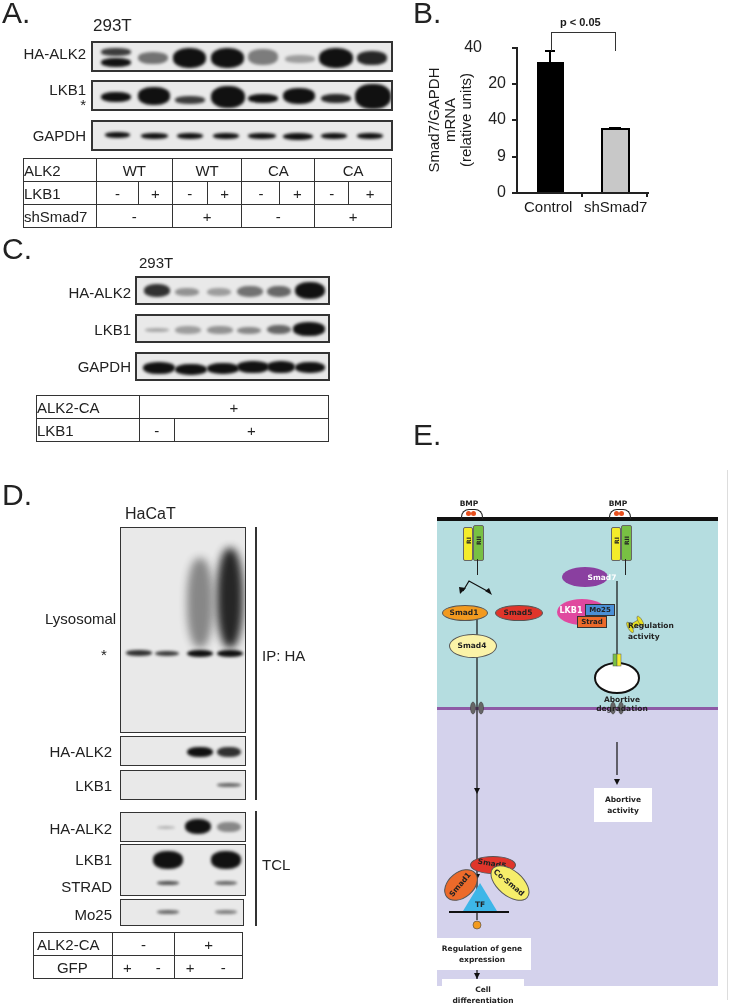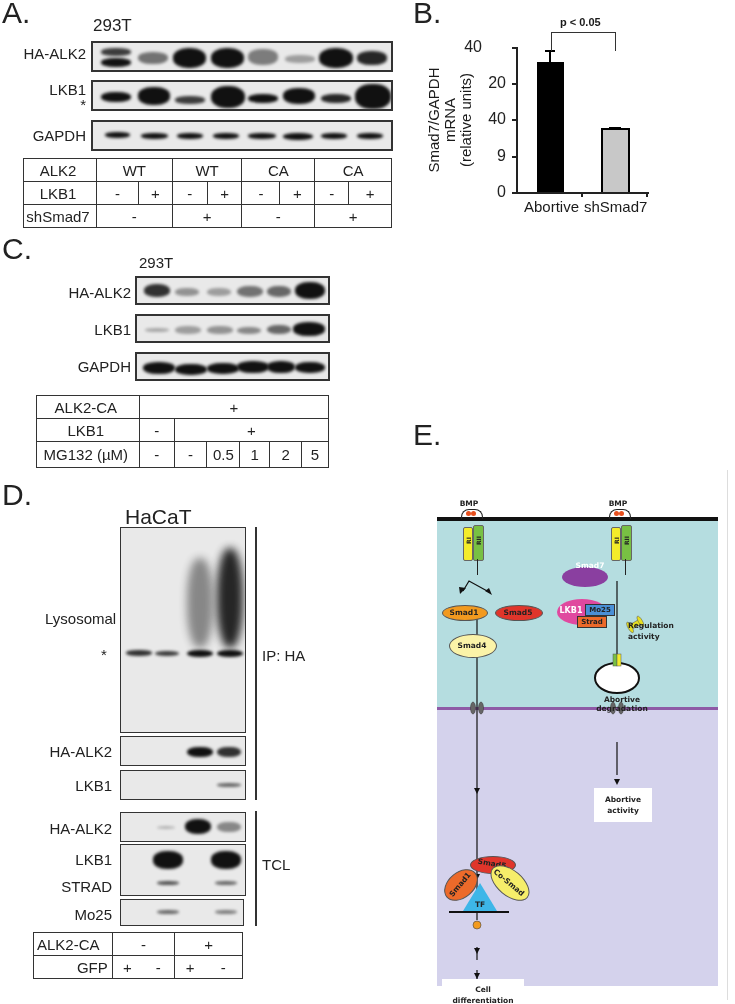--- a/index.html
+++ b/index.html
@@ -5,21 +5,21 @@
   html,body{margin:0;padding:0;background:#fff;}
   body{width:735px;height:1004px;position:relative;overflow:hidden;font-family:"Liberation Sans",sans-serif;color:#1a1a1a;}
   .abs{position:absolute;}
   .panel-letter{position:absolute;font-size:30px;font-family:"Liberation Sans",sans-serif;font-weight:400;color:#222;}
   .lbl{position:absolute;font-size:15px;text-align:right;white-space:nowrap;color:#222;}
   .lbl-l{position:absolute;font-size:15px;white-space:nowrap;color:#222;}
   .blot{position:absolute;border:2px solid #333;background:#e9e9e9;box-sizing:border-box;overflow:hidden;}
   .band{position:absolute;border-radius:45%;background:#111;filter:blur(1.5px);}
   table.cond{position:absolute;border-collapse:collapse;font-size:15px;color:#222;}
   table.cond td{border:1px solid #333;text-align:center;padding:0;height:22px;}
-  table.cond td.hdr{text-align:center;padding-right:4px;}
+  table.cond td.hdr{text-align:left;padding-right:4px;}
   .vline{position:absolute;width:1.5px;background:#333;}
   
   .axis{position:absolute;background:#222;}
   .tick{position:absolute;background:#222;}
   .ticklbl{position:absolute;font-size:16px;text-align:right;width:30px;color:#222;}
   
   .dg-text{position:absolute;font-family:"DejaVu Sans",sans-serif;font-weight:bold;font-size:7.5px;color:#222;text-align:center;}
 </style>
 </head>
 <body>
@@ -131,21 +131,21 @@
 <div class="tick" style="left:646px;top:192px;width:2px;height:5px;"></div>
 
 <div style="position:absolute;left:537px;top:62px;width:27px;height:130px;background:#000;"></div>
 <div style="position:absolute;left:549px;top:51px;width:2px;height:12px;background:#000;"></div>
 <div style="position:absolute;left:545px;top:50px;width:10px;height:2px;background:#000;"></div>
 <div style="position:absolute;left:601px;top:128px;width:25px;height:62px;background:#c8c8c8;border:2px solid #000;border-bottom:none;"></div>
 <div style="position:absolute;left:609px;top:127px;width:12px;height:3px;background:#000;"></div>
 
 <div style="position:absolute;left:551px;top:32px;width:63px;height:18px;border-top:1px solid #333;border-left:1px solid #333;border-right:1px solid #333;"></div>
 <div class="abs" style="left:560px;top:16px;font-size:11px;font-weight:bold;">p &lt; 0.05</div>
-<div class="abs" style="left:524px;top:198px;font-size:15px;">Abortive</div>
+<div class="abs" style="left:524px;top:198px;font-size:15px;">Control</div>
 <div class="abs" style="left:584px;top:198px;font-size:15px;">shSmad7</div>
 
 <div class="panel-letter" style="left:2px;top:232px;">C.</div>
 <div class="lbl-l" style="left:139px;top:254px;font-size:15px;">293T</div>
 
 <div class="lbl" style="left:0;width:131px;top:284px;">HA-ALK2</div>
 <div class="blot" style="left:135px;top:276px;width:195px;height:29px;">
   <div class="band" style="left:7px;top:6px;width:26px;height:13px;opacity:.85"></div>
   <div class="band" style="left:38px;top:10px;width:24px;height:8px;opacity:.4"></div>
   <div class="band" style="left:70px;top:10px;width:24px;height:8px;opacity:.35"></div>
@@ -185,34 +185,25 @@
   <tbody>
       <tr>
     <td class="hdr">ALK2-CA</td>
     <td colspan="6">+</td>
   </tr>
   <tr>
     <td class="hdr">LKB1</td>
     <td>-</td>
     <td colspan="5">+</td>
   </tr>
-  <tr style="height:26px;">
-    <td class="hdr">MG132 (µM)</td>
-    <td>-</td>
-    <td>-</td>
-    <td>0.5</td>
-    <td>1</td>
-    <td>2</td>
-    <td>5</td>
-  </tr>
 </tbody>
   </table>
 
 <div class="panel-letter" style="left:2px;top:478px;">D.</div>
-<div class="lbl-l" style="left:125px;top:505px;font-size:21px;">HaCaT</div>
+<div class="lbl-l" style="left:125px;top:505px;font-size:16px;">HaCaT</div>
 
 <div class="lbl-l" style="left:45px;top:610px;">Lysosomal</div>
 <div class="lbl-l" style="left:101px;top:646px;">*</div>
 <div class="blot" style="left:120px;top:527px;width:126px;height:206px;border-width:1.5px;">
   <div class="band" style="left:5px;top:122px;width:26px;height:6px;opacity:.85"></div>
   <div class="band" style="left:34px;top:123px;width:24px;height:5px;opacity:.8"></div>
   <div class="band" style="left:66px;top:122px;width:26px;height:7px;"></div>
   <div class="band" style="left:96px;top:122px;width:26px;height:7px;"></div>
   <div class="band" style="left:66px;top:30px;width:26px;height:90px;opacity:.45;filter:blur(4px);"></div>
   <div class="band" style="left:96px;top:20px;width:26px;height:100px;opacity:.9;filter:blur(4px);"></div>
@@ -259,21 +250,21 @@
       <col style="width:30px">
       <col style="width:38px">
     </colgroup>
   <tbody>
       <tr>
     <td class="hdr" style="text-align:left;padding-left:3px;">ALK2-CA</td>
     <td colspan="2">-</td>
     <td colspan="2">+</td>
   </tr>
   <tr>
-    <td class="hdr" style="text-align:right;padding-left:3px;">GFP</td>
+    <td class="hdr" style="text-align:center;padding-left:3px;">GFP</td>
     <td style="border-right:none;">+</td>
     <td style="border-left:none;">-</td>
     <td style="border-right:none;">+</td>
     <td style="border-left:none;">-</td>
   </tr>
 </tbody>
   </table>
 
 <div class="panel-letter" style="left:413px;top:418px;">E.</div>
 
@@ -351,34 +342,35 @@
   <div style="position:absolute;left:33px;top:386px;width:44px;height:16px;border-radius:50%;background:#e0352b;border:1px solid #555;"></div>
   <div class="dg-text" style="left:33px;top:389px;width:44px;transform:rotate(10deg);">Smad5</div>
   <div style="position:absolute;left:5px;top:402px;width:36px;height:24px;border-radius:50%;background:#ec6a2a;border:1px solid #555;transform:rotate(-40deg);"></div>
   <div class="dg-text" style="left:5px;top:410px;width:36px;transform:rotate(-50deg);color:#222;">Smad1</div>
   <div style="position:absolute;left:50px;top:400px;width:44px;height:24px;border-radius:50%;background:#f6ee6a;border:1px solid #555;transform:rotate(40deg);"></div>
   <div class="dg-text" style="left:50px;top:408px;width:44px;transform:rotate(40deg);">Co-Smad</div>
   <div style="position:absolute;left:26px;top:413px;width:0;height:0;border-left:17px solid transparent;border-right:17px solid transparent;border-bottom:28px solid #3db6e8;"></div>
   <div class="dg-text" style="left:33px;top:430px;width:20px;">TF</div>
 
   <div style="position:absolute;left:12px;top:398px;"></div>
+  <div class="dg-text" style="left:-4px;top:479px;width:94px;background:#fff;padding:5px 2px;line-height:11px;top:468px;">Regulation of gene expression</div>
   <div class="dg-text" style="left:5px;top:509px;width:78px;background:#fff;padding:5px 2px;line-height:11px;">Cell differentiation</div>
 
   <div class="dg-text" style="left:166px;top:29px;width:30px;">BMP</div>
   <div style="position:absolute;left:172px;top:39px;width:20px;height:9px;border:1.5px solid #222;border-bottom:none;border-radius:8px 8px 0 0;"></div>
   <div style="position:absolute;left:177px;top:41px;width:5px;height:5px;border-radius:50%;background:#e8501e;"></div>
   <div style="position:absolute;left:182px;top:41px;width:5px;height:5px;border-radius:50%;background:#e8501e;"></div>
   <div style="position:absolute;left:174px;top:57px;width:8px;height:32px;background:#f4ec2a;border:1px solid #666;border-radius:2px;"></div>
   <div class="dg-text" style="left:174px;top:67px;width:10px;transform:rotate(-90deg);font-size:6px;">RI</div>
   <div style="position:absolute;left:184px;top:55px;width:9px;height:34px;background:#78c043;border:1px solid #666;border-radius:2px;"></div>
   <div class="dg-text" style="left:184px;top:67px;width:10px;transform:rotate(-90deg);font-size:6px;">RII</div>
   <div style="position:absolute;left:188px;top:89px;width:1.2px;height:16px;background:#222;"></div>
 
   <div style="position:absolute;left:125px;top:97px;width:46px;height:20px;border-radius:50%;background:#8a3fa0;"></div>
-  <div class="dg-text" style="left:125px;top:91px;width:56px;color:#fff;">Smad7</div>
+  <div class="dg-text" style="left:125px;top:103px;width:56px;color:#fff;padding-left:12px;">Smad7</div>
   <div style="position:absolute;left:120px;top:129px;width:50px;height:26px;border-radius:50%;background:#e0499f;"></div>
   <div class="dg-text" style="left:122px;top:136px;width:24px;color:#fff;font-size:8px;">LKB1</div>
   <div class="dg-text" style="left:148px;top:134px;width:28px;height:10px;line-height:10px;background:#4a8fd6;border:1px solid #333;font-size:7px;">Mo25</div>
   <div class="dg-text" style="left:140px;top:146px;width:28px;height:10px;line-height:10px;background:#ec6a2a;border:1px solid #333;font-size:7px;">Strad</div>
   <div class="dg-text" style="left:191px;top:150px;width:60px;text-align:left;line-height:11px;">Regulation activity</div>
   <div class="dg-text" style="left:140px;top:225px;width:90px;">Abortive degradation</div>
 
   <div class="dg-text" style="left:157px;top:318px;width:50px;background:#fff;padding:6px 4px;line-height:11px;">Abortive activity</div>
 </div>
 

